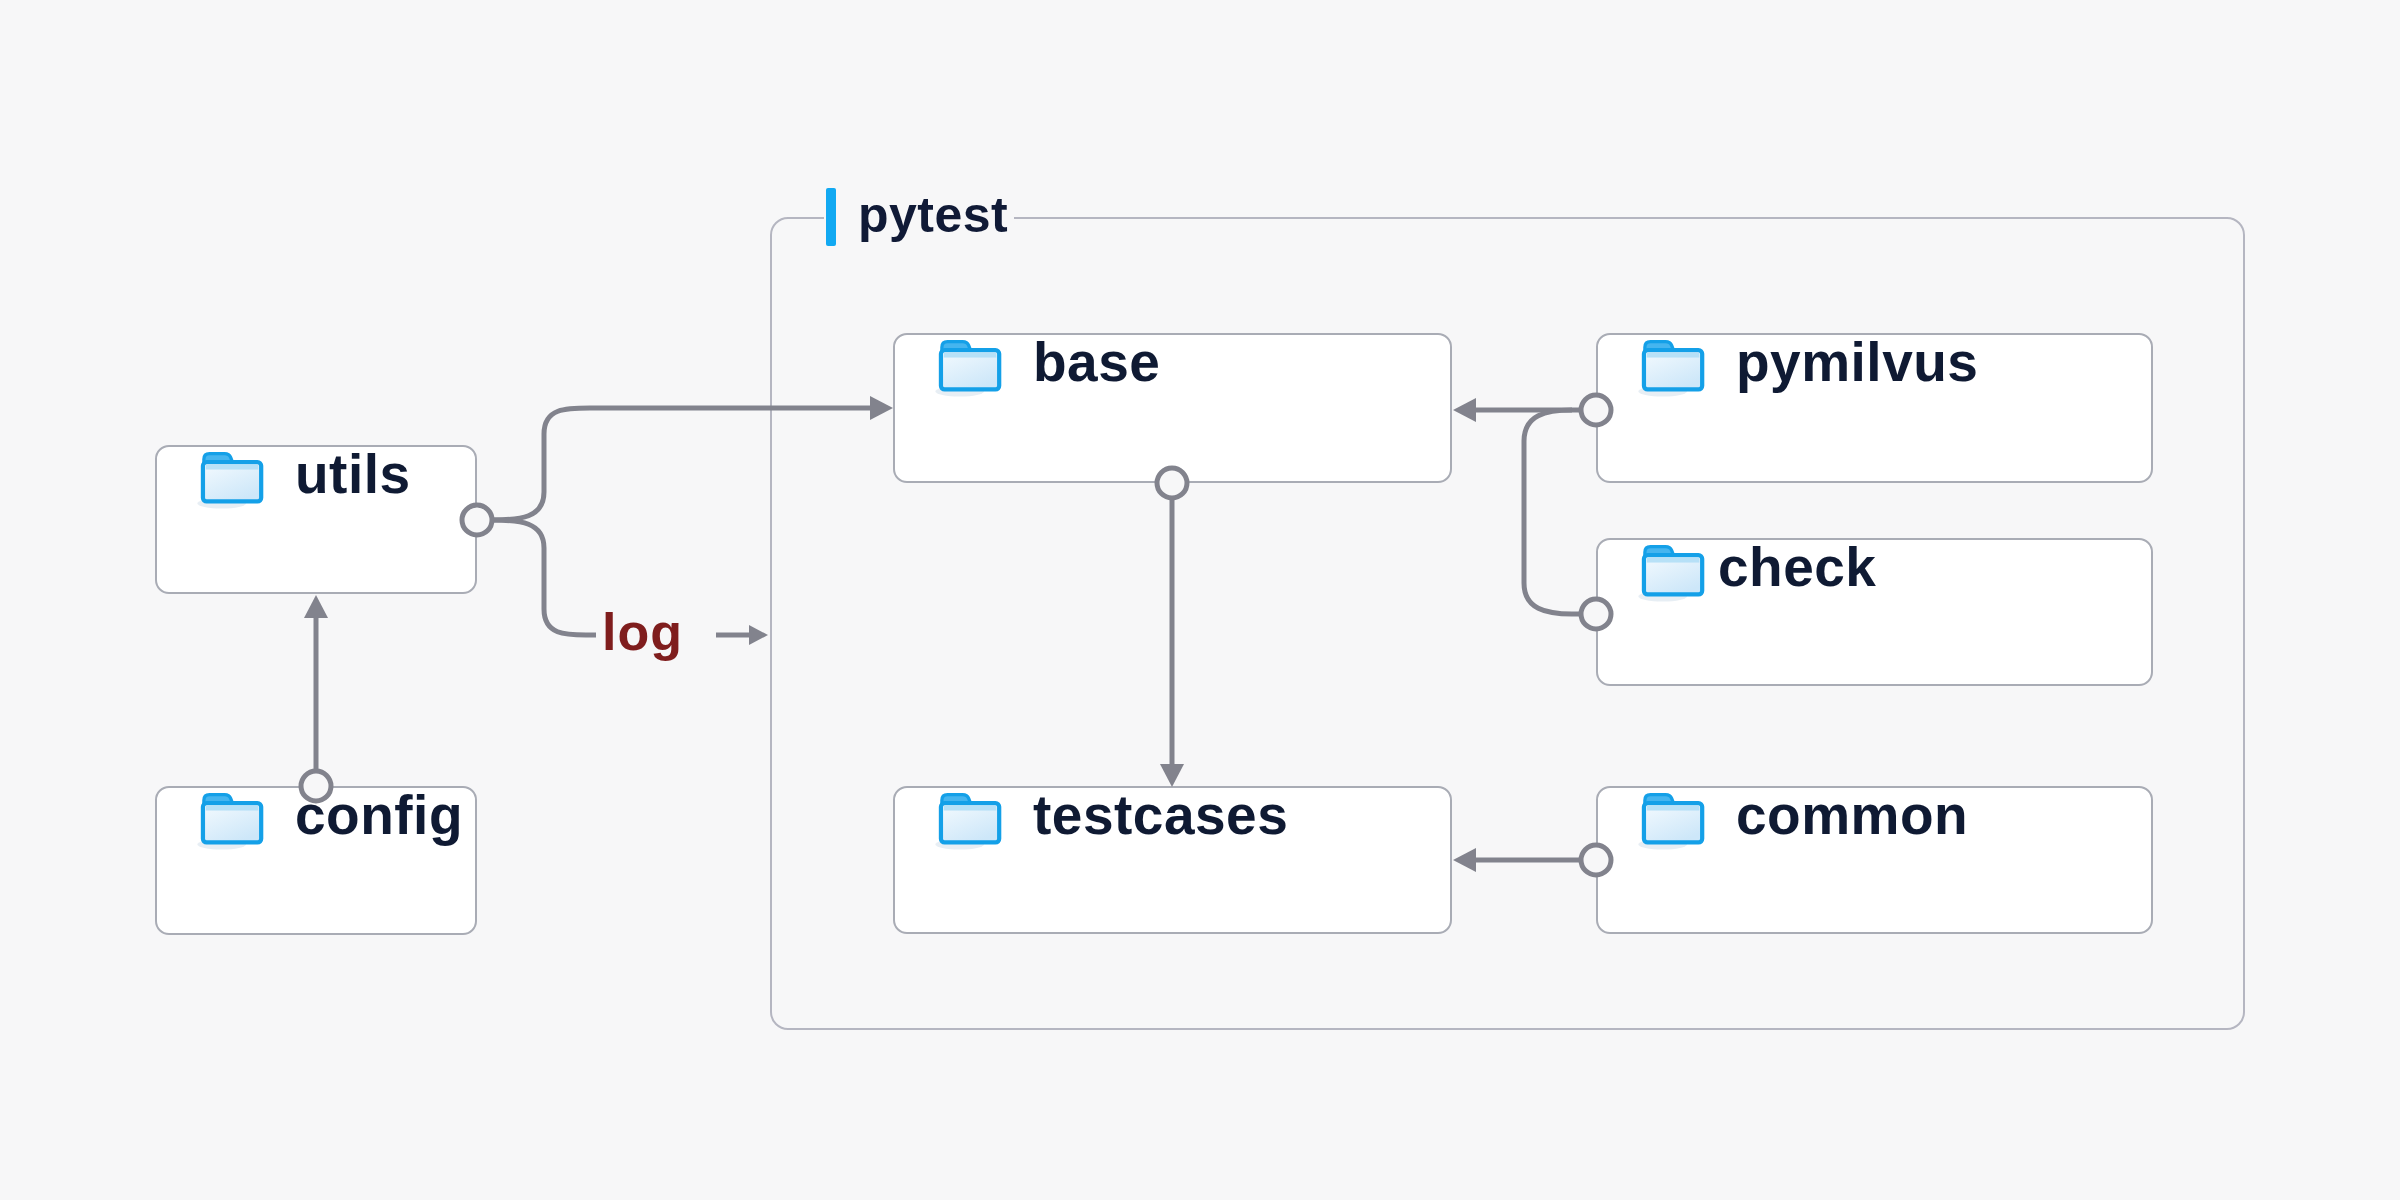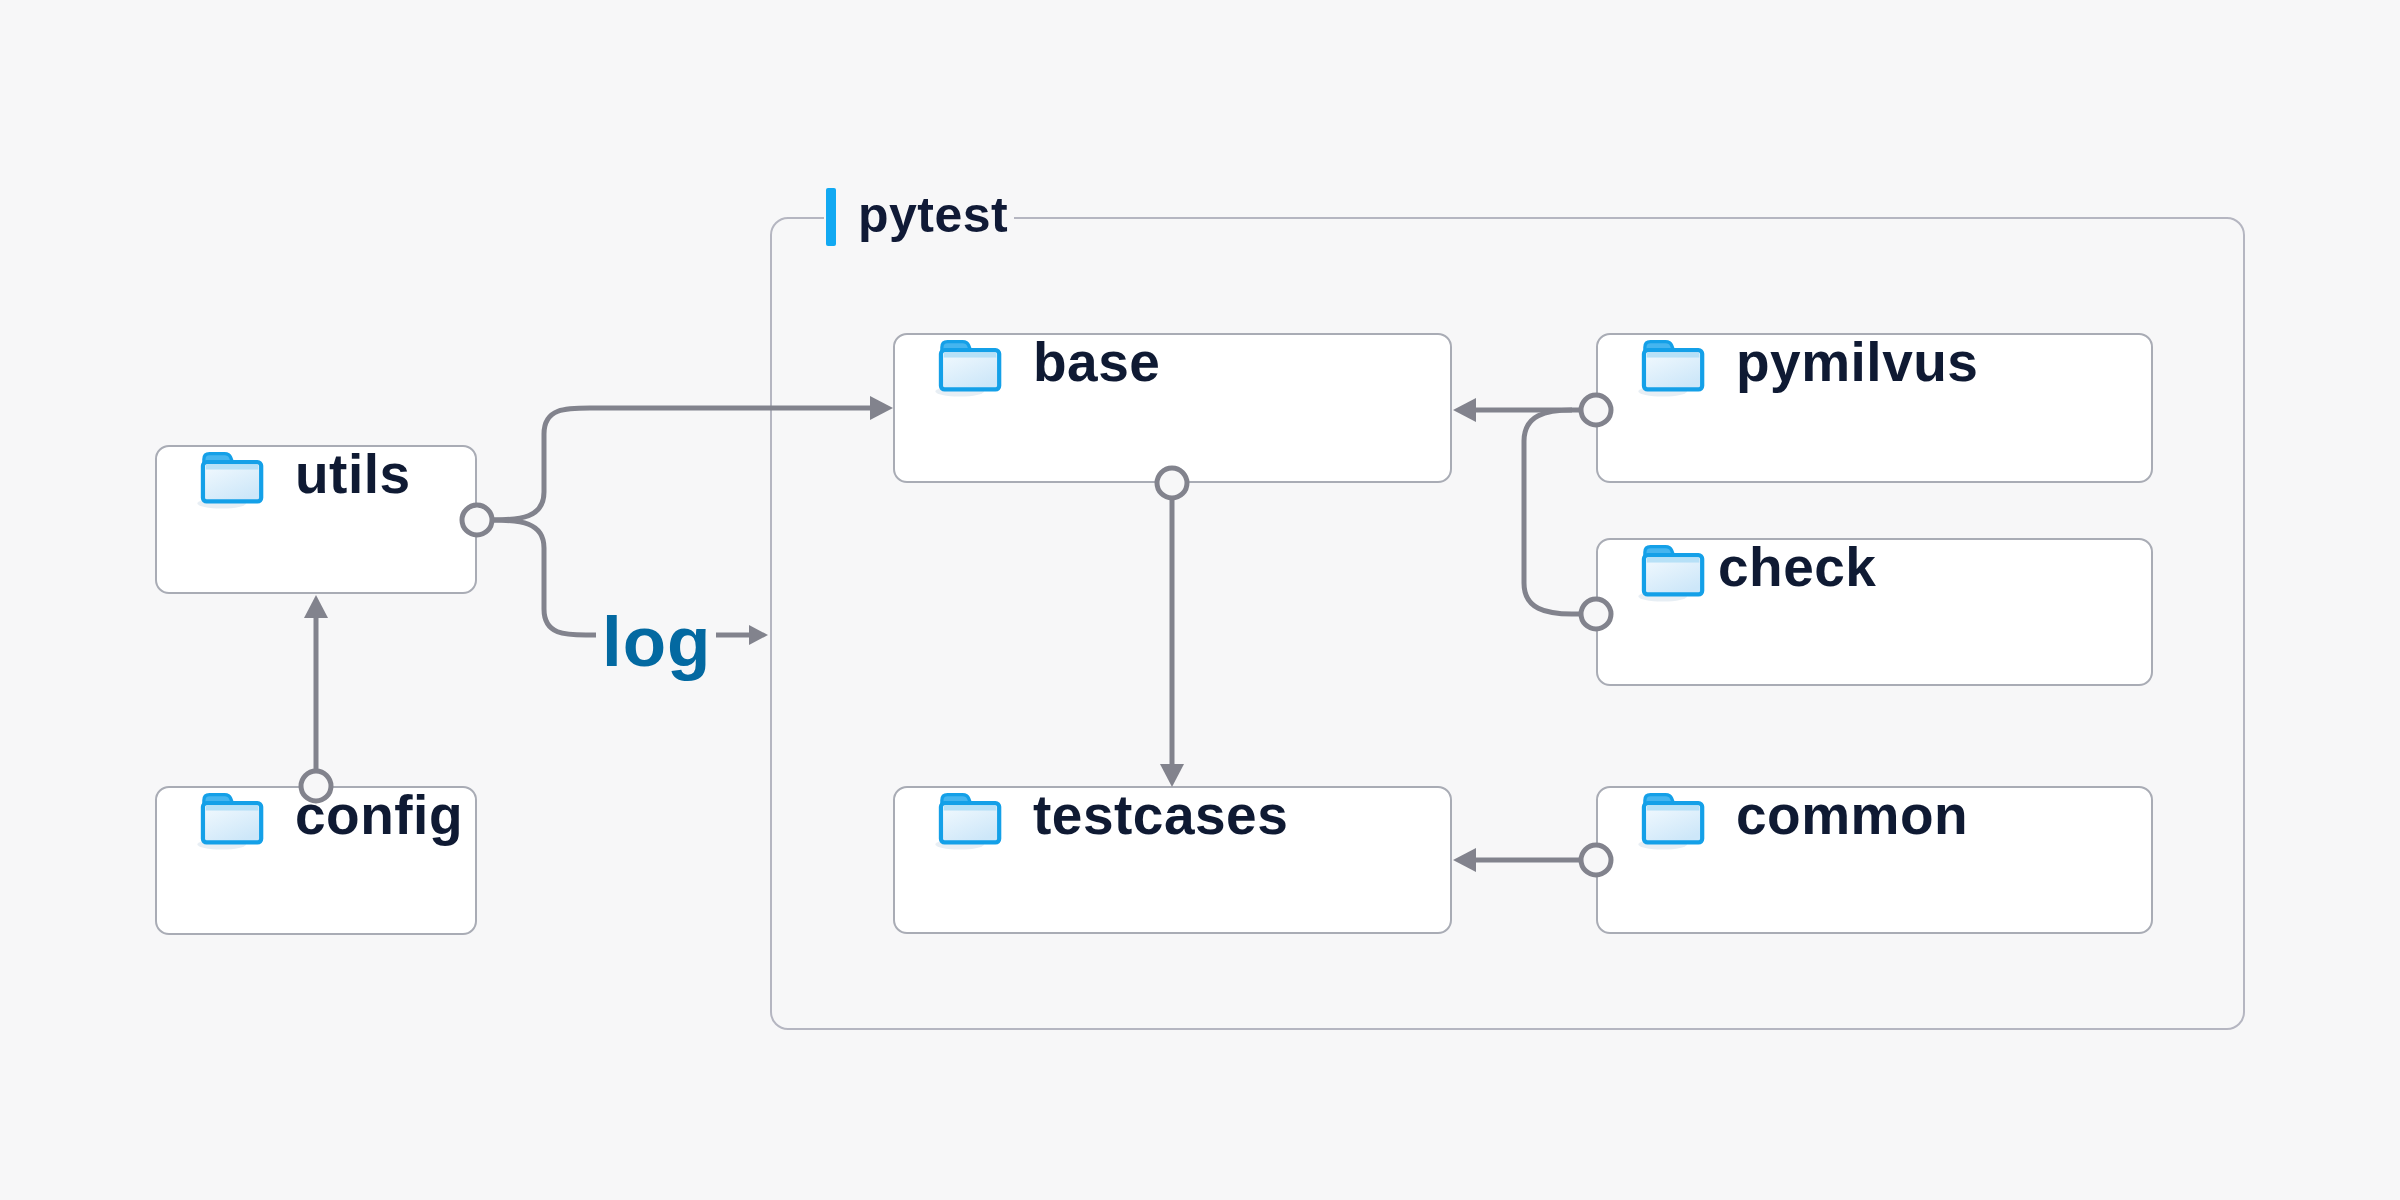--- a/index.html
+++ b/index.html
@@ -83,23 +83,23 @@
   .node-base      { left: 893px; top: 333px; width: 559px; height: 150px; }
   .node-pymilvus  { left: 1596px; top: 333px; width: 557px; height: 150px; }
   .node-check     { left: 1596px; top: 538px; width: 557px; height: 148px; gap: 8px; }
   .node-testcases { left: 893px; top: 786px; width: 559px; height: 148px; }
   .node-common    { left: 1596px; top: 786px; width: 557px; height: 148px; }
 
   
   .edge-label {
     position: absolute;
     left: 602px; top: 606px;
-    font-size: 71px;
+    font-size: 52px;
     font-weight: 600;
-    color: #0369a1;
+    color: #7f1d1d;
     letter-spacing: 1px;
     line-height: 1;
     z-index: 4;
   }
 
   
   svg.wires {
     position: absolute;
     left: 0; top: 0;
     width: 2400px; height: 1200px;

